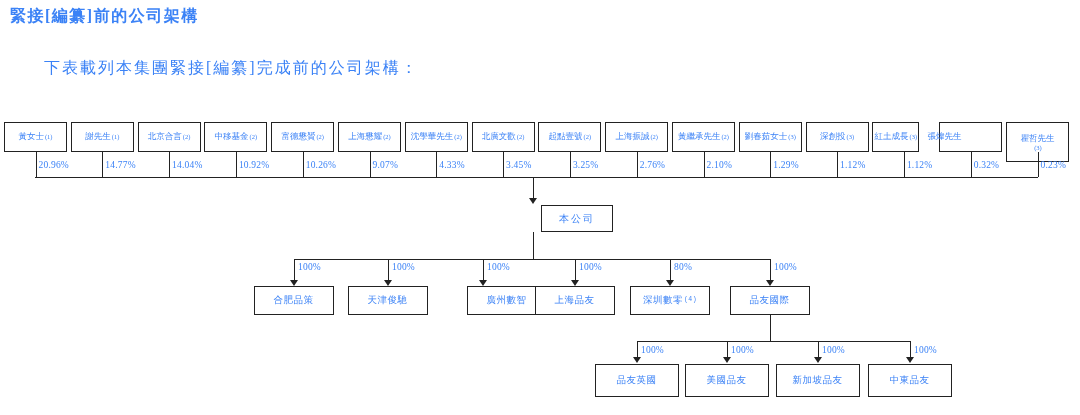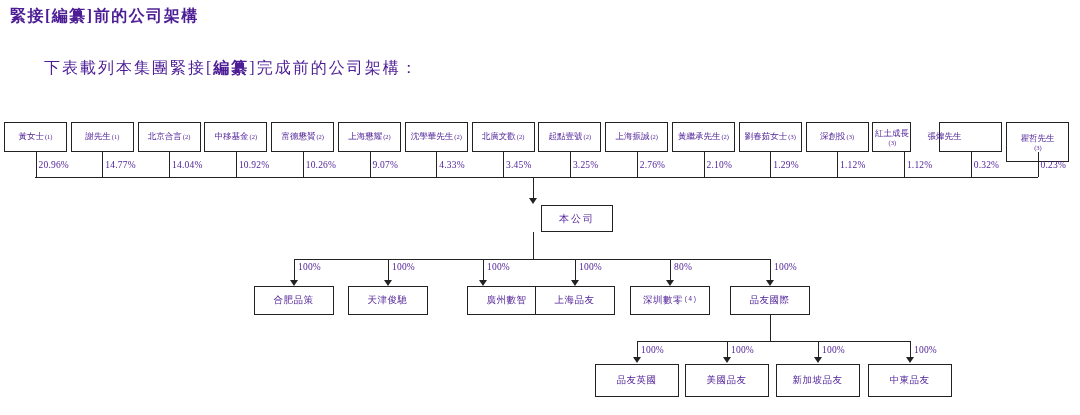--- a/index.html
+++ b/index.html
@@ -1,20 +1,20 @@
 <!DOCTYPE html>
 <html><head>
 <meta charset="utf-8">
 <style>
   html,body{margin:0;padding:0;background:#fff;}
   .page{position:relative;width:1080px;height:415px;background:#ffffff;overflow:hidden;
-        font-family:"Liberation Serif","DejaVu Serif",serif;color:#4c1d95;}
+        font-family:"Liberation Serif","DejaVu Serif",serif;color:#3b82f6;}
   .title{position:absolute;left:10px;top:6px;font-size:16px;font-weight:700;letter-spacing:1.5px;white-space:nowrap;}
   .intro{position:absolute;left:44px;top:58px;font-size:16px;letter-spacing:2px;white-space:nowrap;}
-  .intro b{font-weight:700;}
+  .intro b{font-weight:400;}
   #diagram{position:absolute;left:0;top:0;width:1080px;height:415px;}
   .box{position:absolute;border:1px solid #222;background:#fff;display:flex;align-items:center;justify-content:center;white-space:nowrap;box-sizing:border-box;}
   .sh{font-size:8.5px;}
   .sub{font-size:9.5px;letter-spacing:0.5px;}
   .company{left:497px;top:205px;width:72px;height:27px;font-size:10px;letter-spacing:2px;margin-left:44px;}
   sup{font-size:6.5px;line-height:1;margin-left:1px;}
   .h{position:absolute;height:1px;background:#222;}
   .v{position:absolute;width:1px;background:#222;}
   .pct{position:absolute;font-size:9.5px;letter-spacing:0.2px;white-space:nowrap;}
   .arr{position:absolute;width:0;height:0;border-left:4px solid transparent;border-right:4px solid transparent;border-top:6px solid #222;}
@@ -99,21 +99,21 @@
         <sup>(3)</sup>
       </div>
       <div class="v" style="left: 770.3px; top: 152px; height: 25px;"></div>
       <div class="pct" style="left: 773.3px; top: 160px;">1.29%</div>
       <div class="box sh" style="left: 805.6px; top: 122px; width: 63px; height: 30px;">
         <span>深創投</span>
         <sup>(3)</sup>
       </div>
       <div class="v" style="left: 837.1px; top: 152px; height: 25px;"></div>
       <div class="pct" style="left: 840.1px; top: 160px;">1.12%</div>
-      <div class="box sh" style="left: 872.4px; top: 122px; width: 39px; height: 30px; flex-direction: column;">
+      <div class="box sh" style="left: 872.4px; top: 122px; width: 47px; height: 30px;">
         <span>紅土成長</span>
         <sup>(3)</sup>
       </div>
       <div class="v" style="left: 903.9px; top: 152px; height: 25px;"></div>
       <div class="pct" style="left: 906.9px; top: 160px;">1.12%</div>
       <div class="box sh" style="left: 939.2px; top: 122px; width: 63px; height: 30px; gap: 44px;">
         <span>張煒先生</span>
         <sup>(3)</sup>
       </div>
       <div class="v" style="left: 970.7px; top: 152px; height: 25px;"></div>

